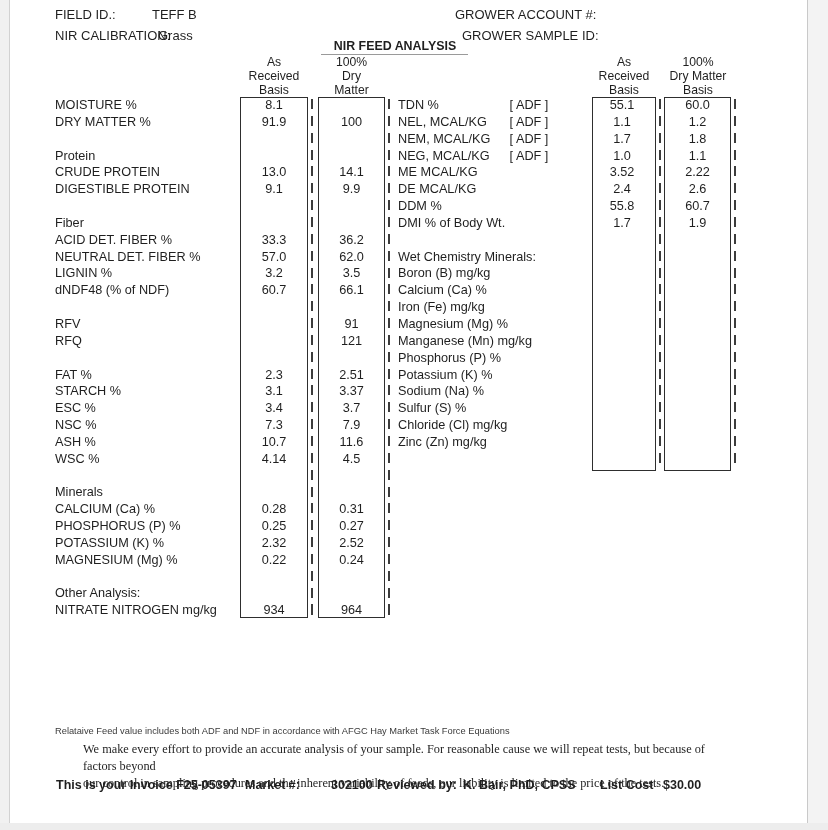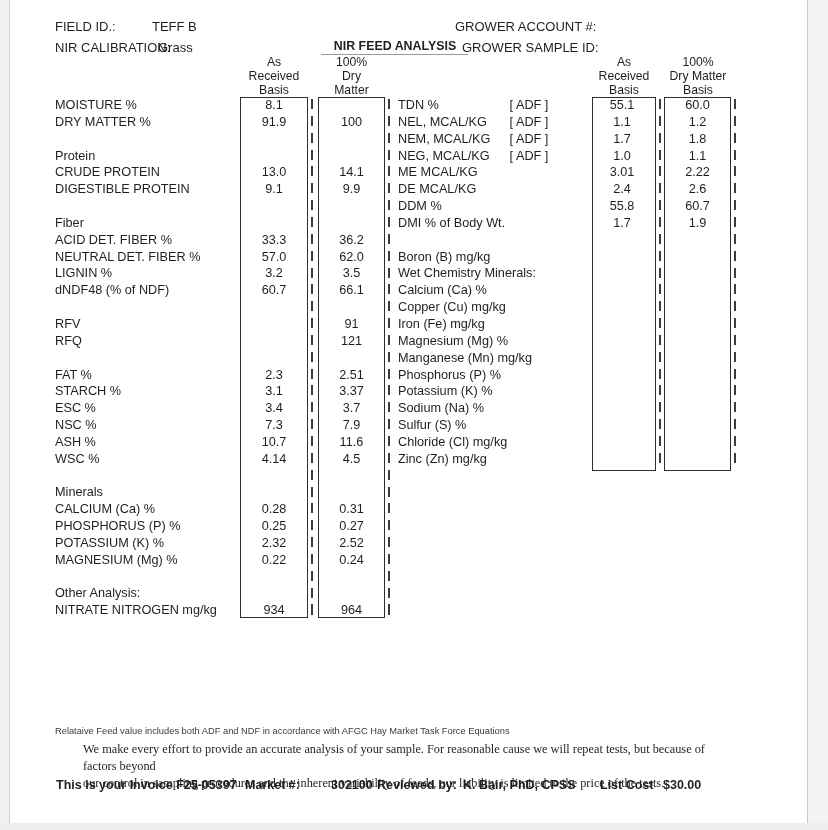--- a/index.html
+++ b/index.html
@@ -4,21 +4,21 @@
 <style>
   html,body { margin:0; padding:0; }
   body { width:828px; height:830px; background:#ffffff; font-family:"Liberation Sans", sans-serif; color:#1f1f1f; }
   .page { position:relative; width:828px; height:830px; background:#ffffff; overflow:hidden; }
 
   
   .edge-left  { position:absolute; left:0; top:0; width:9px; height:830px; background:#f1f1f1; border-right:1px solid #d2d2d2; }
   .edge-right { position:absolute; left:807px; top:0; width:21px; height:830px; background:#f3f3f3; border-left:1px solid #c9c9c9; }
   .edge-bottom{ position:absolute; left:0; top:823px; width:828px; height:7px; background:#ededed; }
 
-  .hline { position:absolute; font-size:13px; white-space:pre;margin-top:12px; }
+  .hline { position:absolute; font-size:13px; white-space:pre; }
   .title { position:absolute; left:295px; top:39px; width:200px; text-align:center; font-weight:bold; font-size:12.4px; }
   .title-rule { position:absolute; left:321px; top:54px; width:147px; height:1px; background:#9a9a9a; }
 
   .colhead { position:absolute; top:55px; text-align:center; font-size:12.2px; line-height:14px; }
 
   
   .vbox { position:absolute; border:1px solid #2e2e2e; background:transparent; }
   .ticks { position:absolute; width:1.5px; background:repeating-linear-gradient(180deg,#3c3c3c 0 10px,transparent 10px 16.85px); }
 
   .ltable { position:absolute; left:55px; top:97px; width:340px; }
@@ -300,21 +300,21 @@
       <div class="rrow">
         <span class="lbl">NEG, MCAL/KG</span>
         <span class="br">[ ADF ]</span>
         <span class="v1">1.0</span>
         <span class="v2">1.1</span>
       </div>
 
       <div class="rrow">
         <span class="lbl">ME MCAL/KG</span>
         <span class="br"></span>
-        <span class="v1">3.01</span>
+        <span class="v1">3.52</span>
         <span class="v2">2.22</span>
       </div>
 
       <div class="rrow">
         <span class="lbl">DE MCAL/KG</span>
         <span class="br"></span>
         <span class="v1">2.4</span>
         <span class="v2">2.6</span>
       </div>
 
@@ -333,46 +333,40 @@
       </div>
 
       <div class="rrow">
         <span class="lbl"></span>
         <span class="br"></span>
         <span class="v1"></span>
         <span class="v2"></span>
       </div>
 
       <div class="rrow">
+        <span class="lbl">Wet Chemistry Minerals:</span>
+        <span class="br"></span>
+        <span class="v1"></span>
+        <span class="v2"></span>
+      </div>
+
+      <div class="rrow">
         <span class="lbl">Boron (B) mg/kg</span>
         <span class="br"></span>
         <span class="v1"></span>
         <span class="v2"></span>
       </div>
 
       <div class="rrow">
-        <span class="lbl">Wet Chemistry Minerals:</span>
-        <span class="br"></span>
-        <span class="v1"></span>
-        <span class="v2"></span>
-      </div>
-
-      <div class="rrow">
         <span class="lbl">Calcium (Ca) %</span>
         <span class="br"></span>
         <span class="v1"></span>
         <span class="v2"></span>
       </div>
 
-      <div class="rrow">
-        <span class="lbl">Copper (Cu) mg/kg</span>
-        <span class="br"></span>
-        <span class="v1"></span>
-        <span class="v2"></span>
-      </div>
 
       <div class="rrow">
         <span class="lbl">Iron (Fe) mg/kg</span>
         <span class="br"></span>
         <span class="v1"></span>
         <span class="v2"></span>
       </div>
 
       <div class="rrow">
         <span class="lbl">Magnesium (Mg) %</span>

